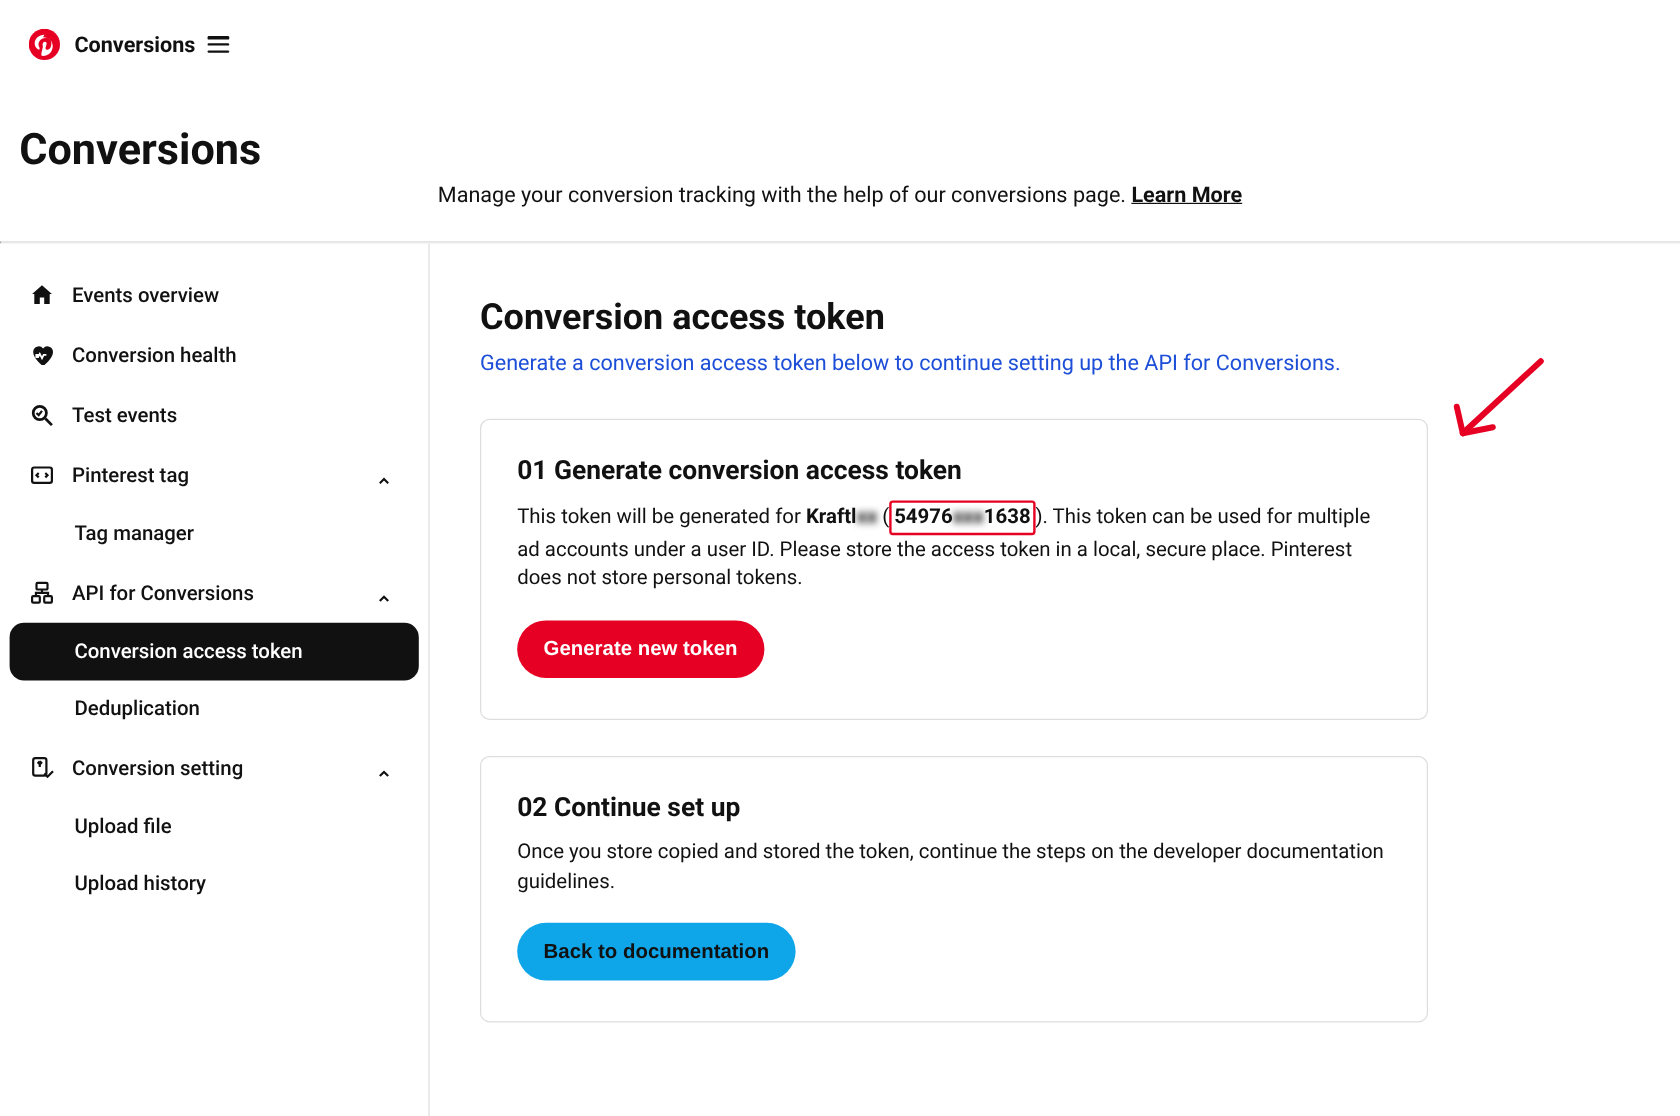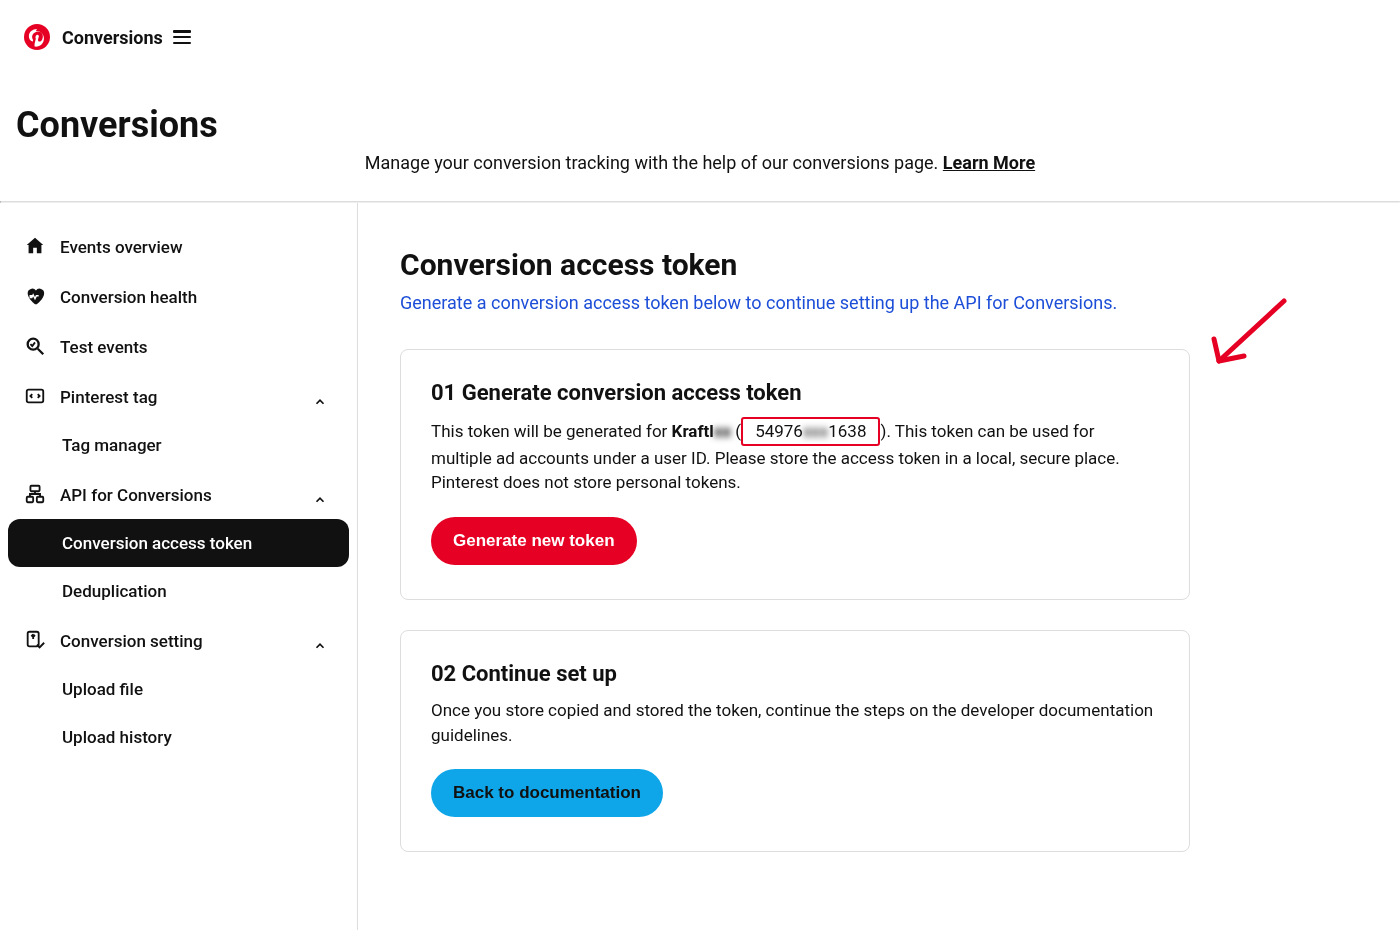--- a/index.html
+++ b/index.html
@@ -125,22 +125,22 @@
     font-weight: 700;
     cursor: pointer;
     border: none;
   }
   .btn-red { background: #e60023; color: #fff; }
   .btn-grey { background: #0ea5e9; color: #111; }
   .kraft-bold { font-weight: 700; text-align: center; }
   .kraft-blur { filter: blur(3px); }
   .id-box {
     border: 2px solid #e60023;
-    padding: 0 12px;
-    font-weight:400;
+    padding: 0 2px;
+    font-weight:700;
     border-radius:3px;
     display:inline-block;
   }
   .id-mask {
     filter: blur(3px);
   }
   .arrow-annot {
     position: absolute;
     left: 846px;
     top: 88px;

